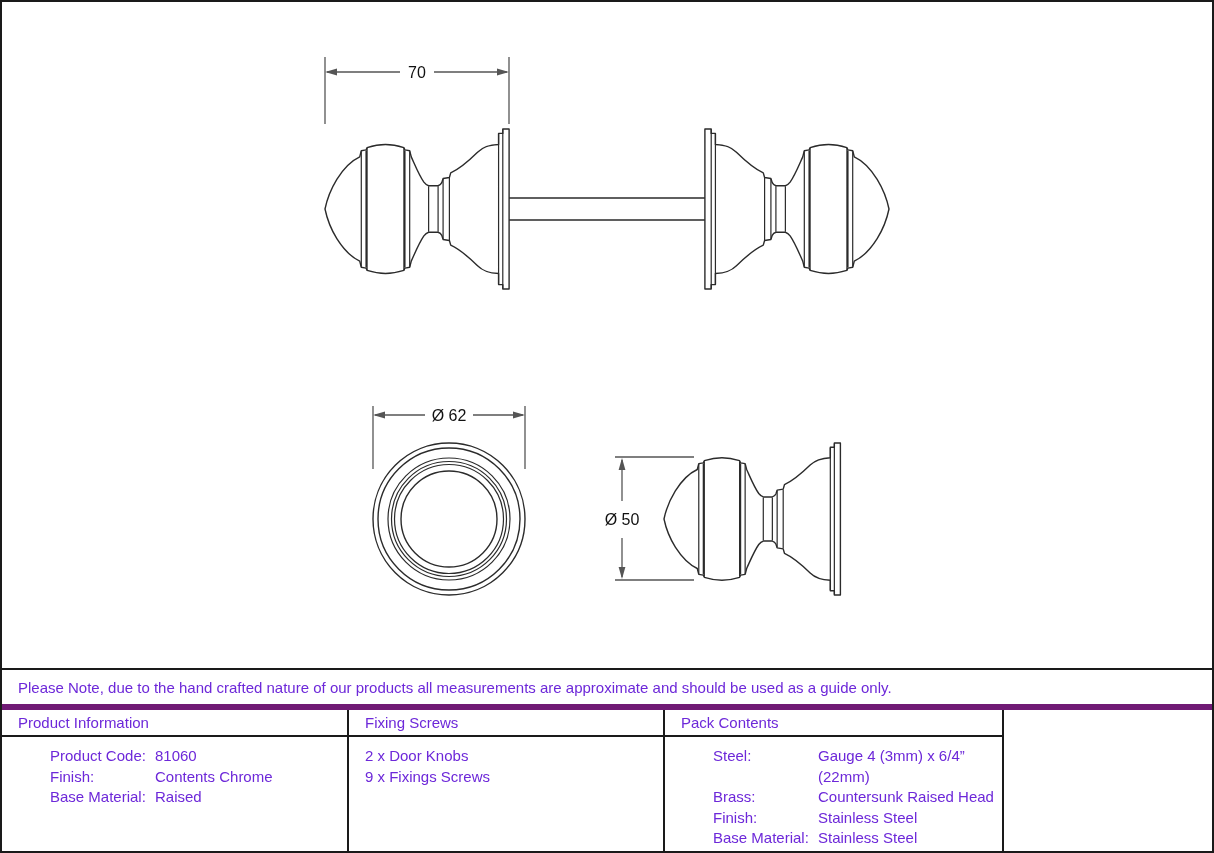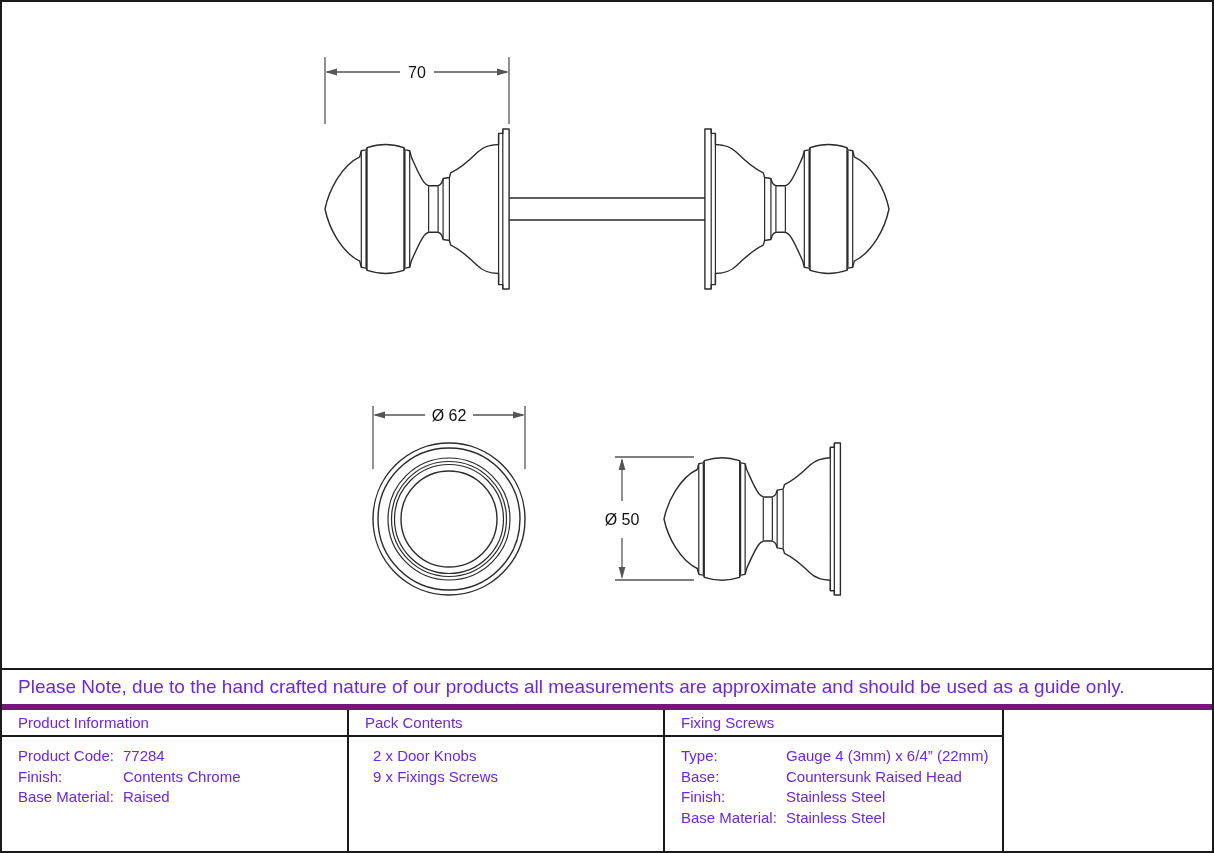--- a/index.html
+++ b/index.html
@@ -19,21 +19,21 @@
     font-family:"Liberation Sans", sans-serif;
     font-size:16px;
     fill:#111;
   }
   .note-row{
     position:absolute;left:0;right:0;top:666px;height:36px;
     border-top:2px solid #1a1a1a;
     box-sizing:border-box;
     display:flex;align-items:center;
     padding-left:16px;
-    font-size:19px;
+    font-size:15px;
   }
   .spec-table{
     position:absolute;left:0;right:0;top:702px;bottom:0;
     border-top:6px solid #701a75;
     box-sizing:border-box;
     display:grid;
     grid-template-columns:347px 316px 339px 1fr;
     grid-template-rows:27px 1fr;
     font-size:15px;
   }
@@ -44,22 +44,22 @@
     display:flex;align-items:center;
     padding-left:16px;
   }
   .body-cell{
     border-right:2px solid #1a1a1a;
     padding:9px 0 0 16px;
     line-height:20.5px;
   }
   .empty-cell{grid-column:4;grid-row:1 / 3;}
   .kv{display:flex;}
-  .kv .k{width:105px;flex:0 0 105px;}
-  .pack-line{display:block;margin-left:8px;}
+  .kv .k{width:105px;flex:0 0 105px;margin-left:32px;}
+  .pack-line{display:block;}
 </style>
 </head>
 <body>
 
 <div class="page">
 
   <svg class="drawing-area" viewBox="0 0 1210 666" xmlns="http://www.w3.org/2000/svg">
 
     <defs>
 
@@ -156,54 +156,54 @@
   <div class="note-row">
     <span>Please Note, due to the hand crafted nature of our products all measurements are approximate and should be used as a guide only.</span>
   </div>
 
   <div class="spec-table">
 
     <div class="cell hdr">
       <span>Product Information</span>
     </div>
     <div class="cell hdr">
+      <span>Fixing Screws</span>
+    </div>
+    <div class="cell hdr">
       <span>Pack Contents</span>
     </div>
-    <div class="cell hdr">
-      <span>Fixing Screws</span>
-    </div>
     <div class="cell empty-cell"></div>
 
     <div class="cell body-cell">
       <div class="kv">
         <span class="k">Product Code:</span>
-        <span class="v">77284</span>
+        <span class="v">81060</span>
       </div>
       <div class="kv">
         <span class="k">Finish:</span>
         <span class="v">Contents Chrome</span>
       </div>
       <div class="kv">
         <span class="k">Base Material:</span>
         <span class="v">Raised</span>
       </div>
     </div>
 
     <div class="cell body-cell">
       <span class="pack-line">2 x Door Knobs</span>
       <span class="pack-line">9 x Fixings Screws</span>
     </div>
 
     <div class="cell body-cell">
       <div class="kv">
-        <span class="k">Type:</span>
+        <span class="k">Steel:</span>
         <span class="v">Gauge 4 (3mm) x 6/4” (22mm)</span>
       </div>
       <div class="kv">
-        <span class="k">Base:</span>
+        <span class="k">Brass:</span>
         <span class="v">Countersunk Raised Head</span>
       </div>
       <div class="kv">
         <span class="k">Finish:</span>
         <span class="v">Stainless Steel</span>
       </div>
       <div class="kv">
         <span class="k">Base Material:</span>
         <span class="v">Stainless Steel</span>
       </div>

